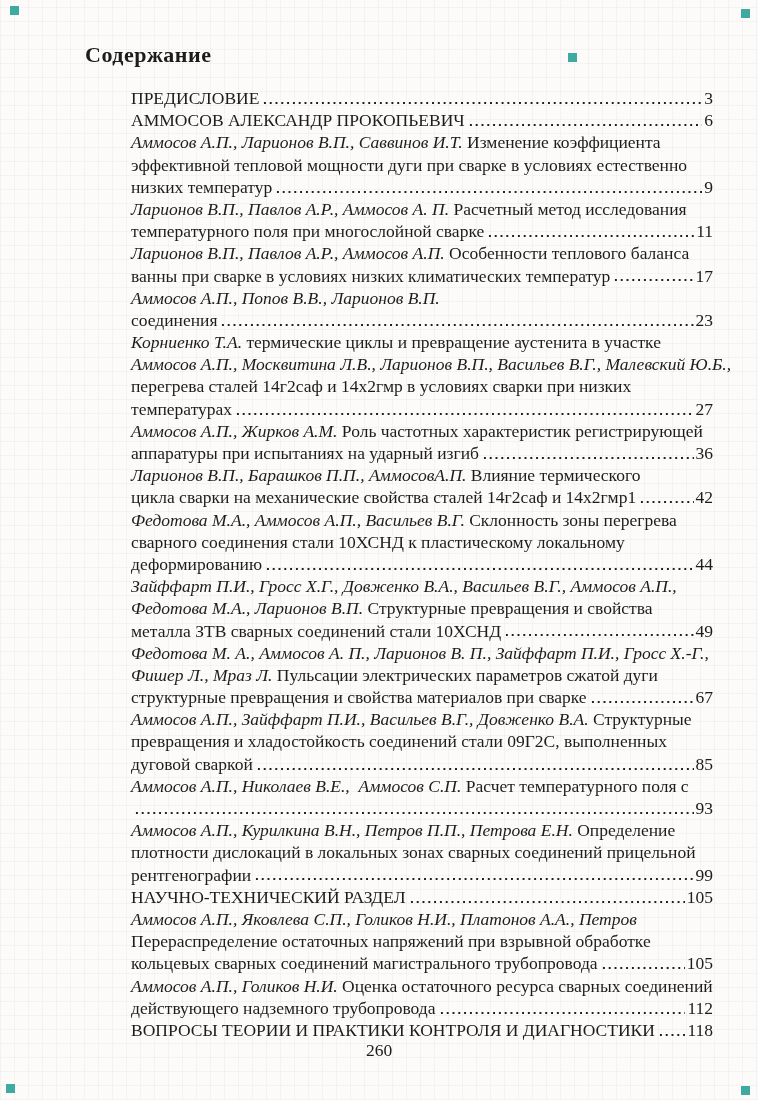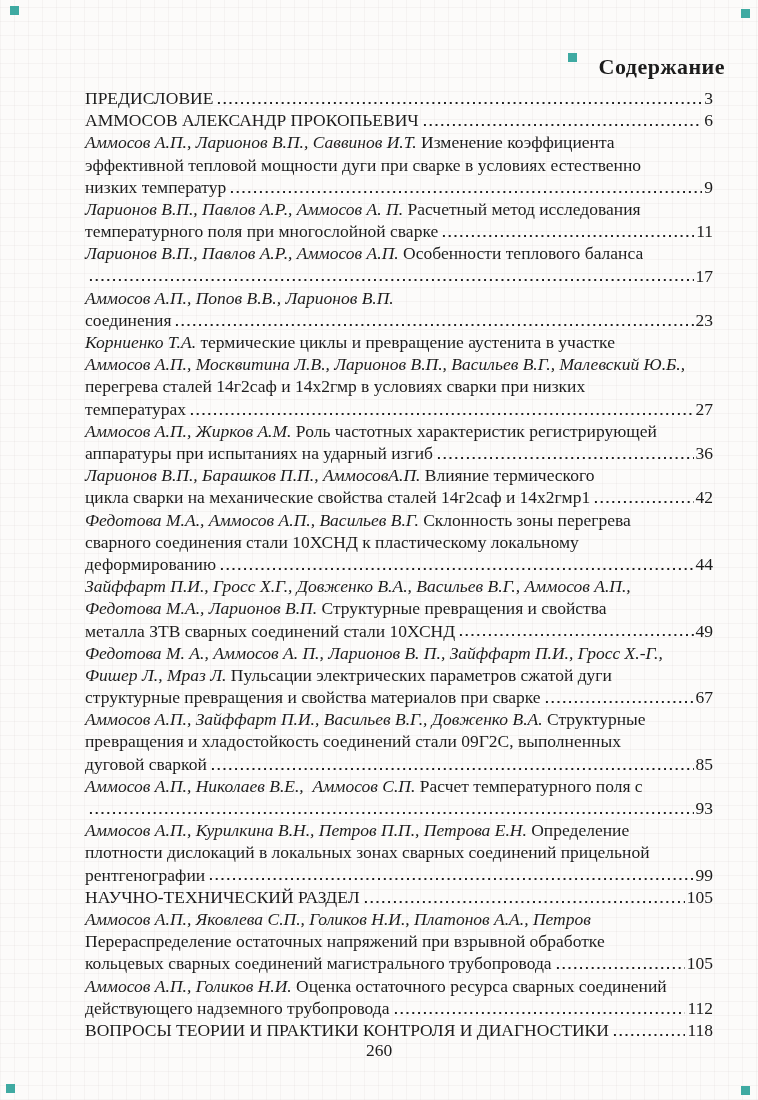--- a/index.html
+++ b/index.html
@@ -18,35 +18,36 @@
   }
   
   .scan-texture{
     position:absolute;inset:0;pointer-events:none;
     background-image:
       repeating-linear-gradient(0deg, rgba(205,195,195,0.14) 0 1px, rgba(0,0,0,0) 1px 14px),
       repeating-linear-gradient(90deg, rgba(205,195,195,0.14) 0 1px, rgba(0,0,0,0) 1px 14px);
   }
   .title{
     position:absolute;top:42px;left:85px;width:628px;
-    text-align:right;
+    text-align:left;
     font-size:22px;font-weight:bold;
     letter-spacing:0.5px;
-    margin:12px;
+    margin:0;
   }
   .toc{
     position:absolute;top:87px;left:85px;width:628px;
     font-size:17.5px;
   }
   .line{
     display:flex;
     align-items:baseline;
     height:22.2px;
     line-height:22.2px;
     white-space:nowrap;
+    margin-left:46px;
   }
   .it{font-style:italic;white-space:pre;flex:0 0 auto;}
   .t{white-space:pre;flex:0 0 auto;}
   .dots{
     flex:1 1 auto;
     min-width:10px;
     align-self:stretch;
     margin:0 2px 0 3px;
     background-image:radial-gradient(circle, #1f1f1f 1.12px, rgba(0,0,0,0) 1.5px);
     background-size:5.8px 5.8px;
@@ -101,20 +102,21 @@
     <div class="line">
       <span class="t">температурного поля при многослойной сварке</span>
       <span class="dots"></span>
       <span class="pg">11</span>
     </div>
     <div class="line">
       <span class="it">Ларионов В.П., Павлов А.Р., Аммосов А.П.</span>
       <span class="t"> Особенности теплового баланса</span>
     </div>
     <div class="line">
+      <span class="t">ванны при сварке в условиях низких климатических температур</span>
       <span class="dots"></span>
       <span class="pg">17</span>
     </div>
     <div class="line">
       <span class="it">Аммосов А.П., Попов В.В., Ларионов В.П.</span>
     </div>
     <div class="line">
       <span class="t">соединения</span>
       <span class="dots"></span>
       <span class="pg">23</span>

